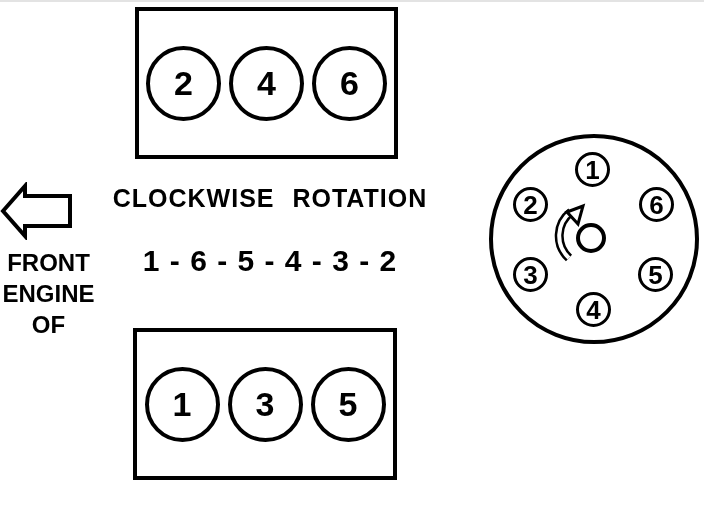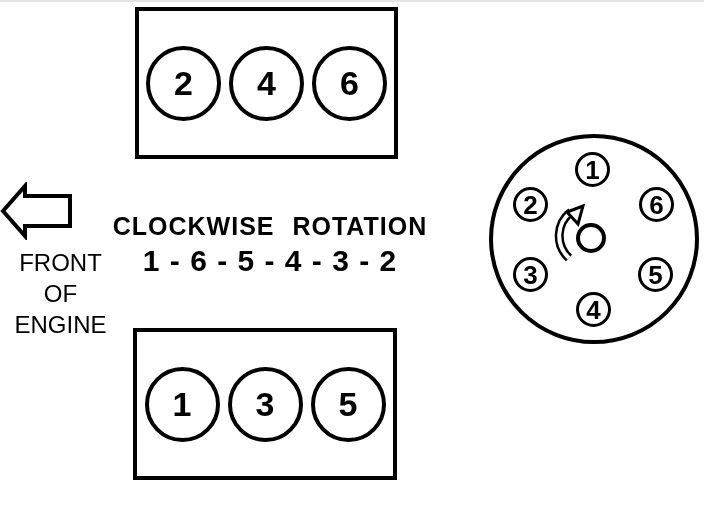--- a/index.html
+++ b/index.html
@@ -38,29 +38,28 @@
     font-size: 34px; font-weight: bold; line-height: 1;
     background: #fff;
   }
 
   
   .front-arrow { position: absolute; left: 0; top: 182px; }
   .front-label {
     position: absolute;
     left: 0; top: 247px; width: 97px;
     text-align: center;
-    font-size: 24px; font-weight: normal; line-height: 31px;
+    font-size: 24px; font-weight: bold; line-height: 31px;
     letter-spacing: 0px;
-    margin-left: 12px;
   }
 
   
   .rotation-title {
     position: absolute;
-    left: 105px; top: 212px; width: 330px;
+    left: 105px; top: 184px; width: 330px;
     text-align: center;
     font-size: 25px; font-weight: bold;
     letter-spacing: 1px; word-spacing: 10px;
     white-space: nowrap;
   }
   .firing-order {
     position: absolute;
     left: 105px; top: 244px; width: 330px;
     text-align: center;
     font-size: 30px; font-weight: bold;
@@ -118,22 +117,22 @@
     <div class="cyl">4</div>
     <div class="cyl">6</div>
   </div>
 
   <svg class="front-arrow" width="76" height="58" viewBox="0 0 76 58">
     <polygon points="3,29 25,4 25,14 70,14 70,44 25,44 25,54" fill="#ffffff" stroke="#000000" stroke-width="4" stroke-linejoin="miter"></polygon>
   </svg>
 
   <div class="front-label">
     <div>FRONT</div>
+    <div>ENGINE</div>
     <div>OF</div>
-    <div>ENGINE</div>
   </div>
 
   <div class="rotation-title">CLOCKWISE ROTATION</div>
   <div class="firing-order">1 - 6 - 5 - 4 - 3 - 2</div>
 
   <div class="bank bank-bottom">
     <div class="cyl">1</div>
     <div class="cyl">3</div>
     <div class="cyl">5</div>
   </div>

